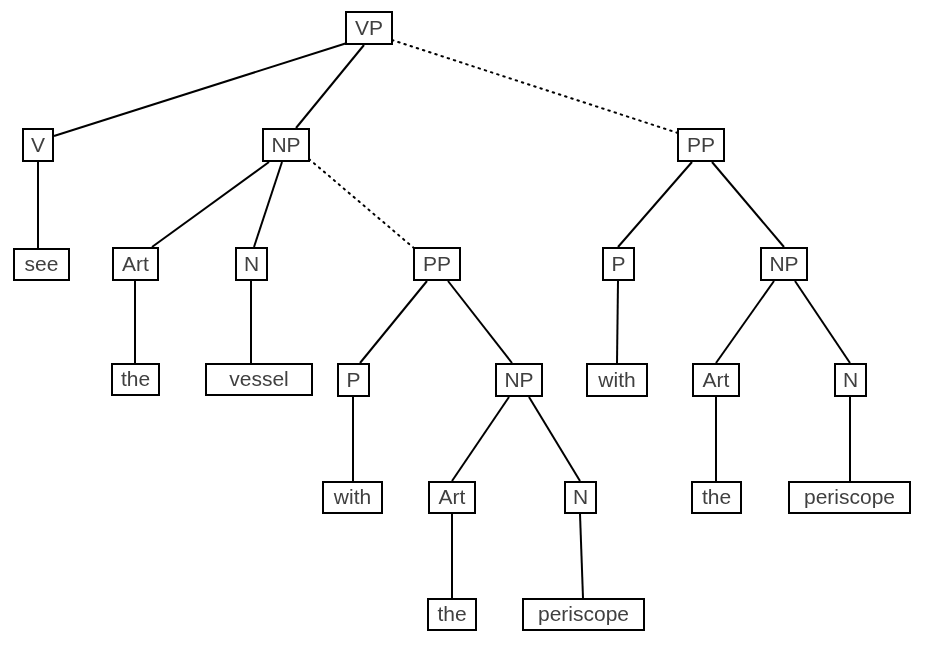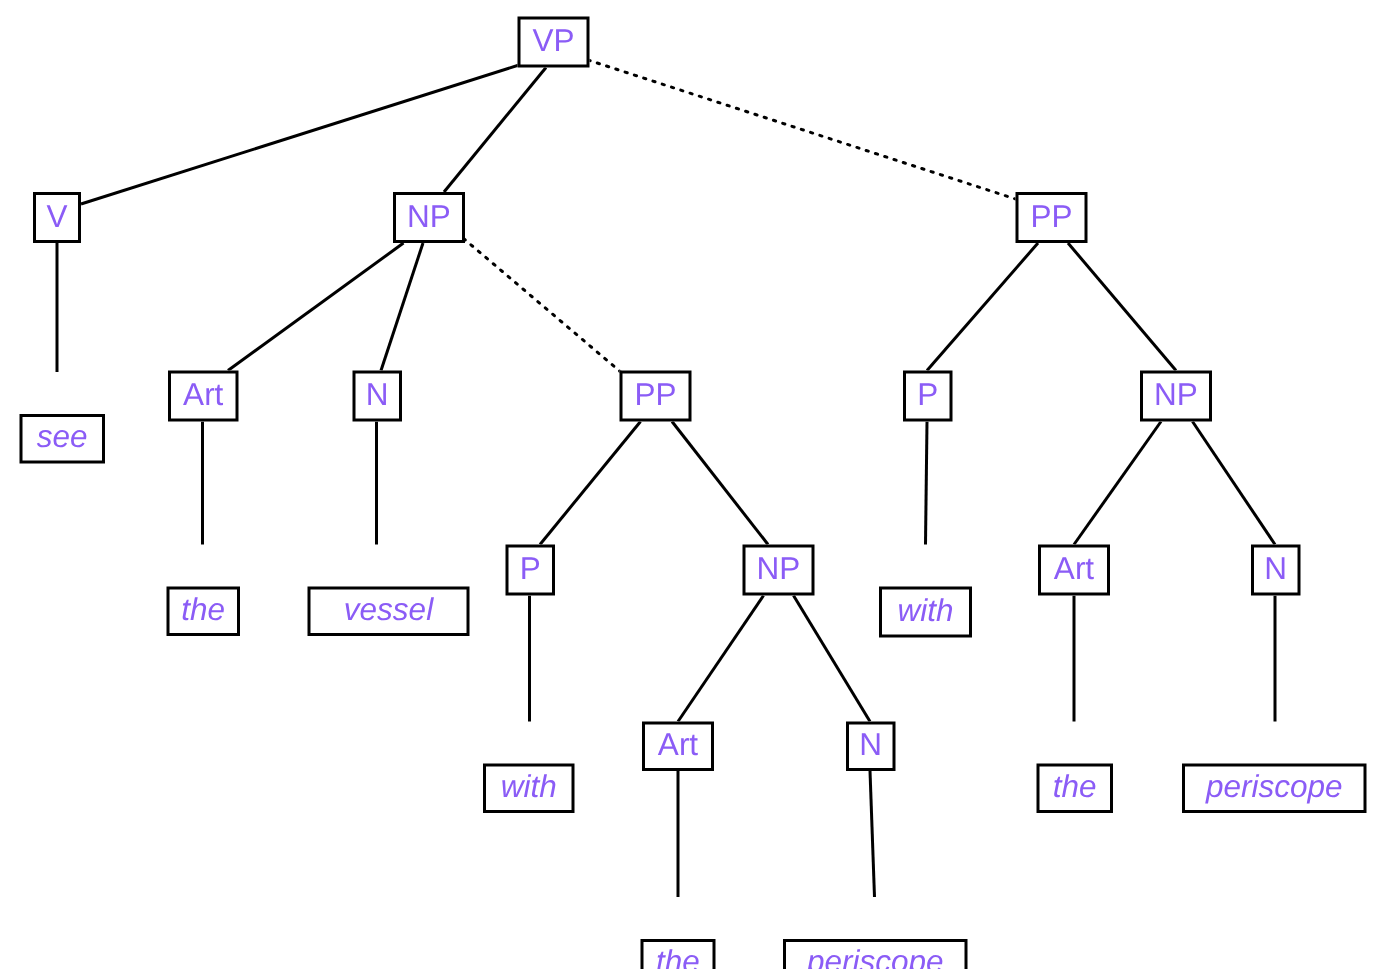--- a/index.html
+++ b/index.html
@@ -28,27 +28,25 @@
     position: absolute;
     box-sizing: border-box;
     border: 2px solid #000000;
     background: #ffffff;
     display: flex;
     align-items: center;
     justify-content: center;
     font-family: "Liberation Sans", sans-serif;
     font-size: 21px;
     line-height: 1;
-    color: #8b5cf6;
+    color: #404040;
     white-space: nowrap;
     user-select: none;
   }
   .node-box.terminal {
-    font-style: italic;
-    margin-top: 28px;
   }
   .node-label {
     display: block;
     padding: 0 2px;
     transform: translateY(-1px);
   }
 </style>
 </head>
 <body>
 

